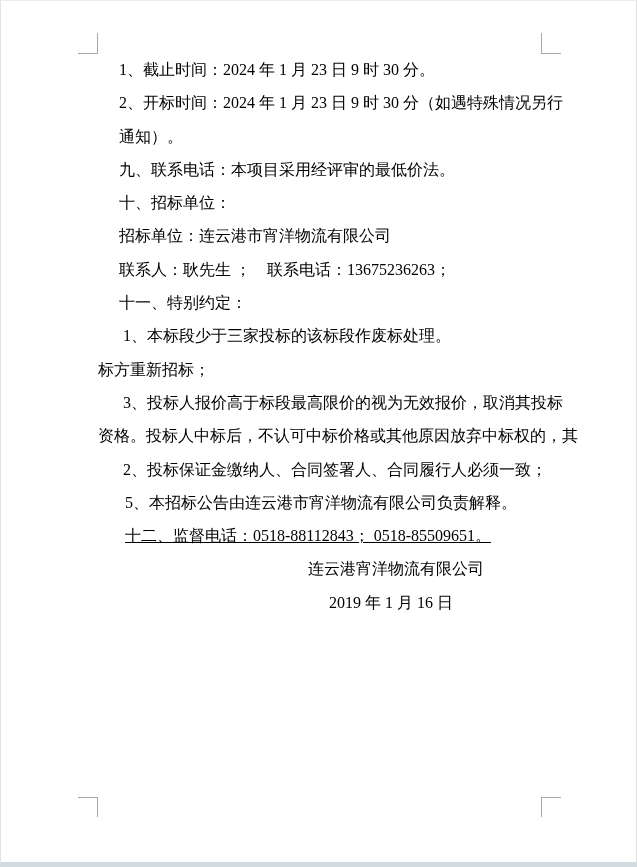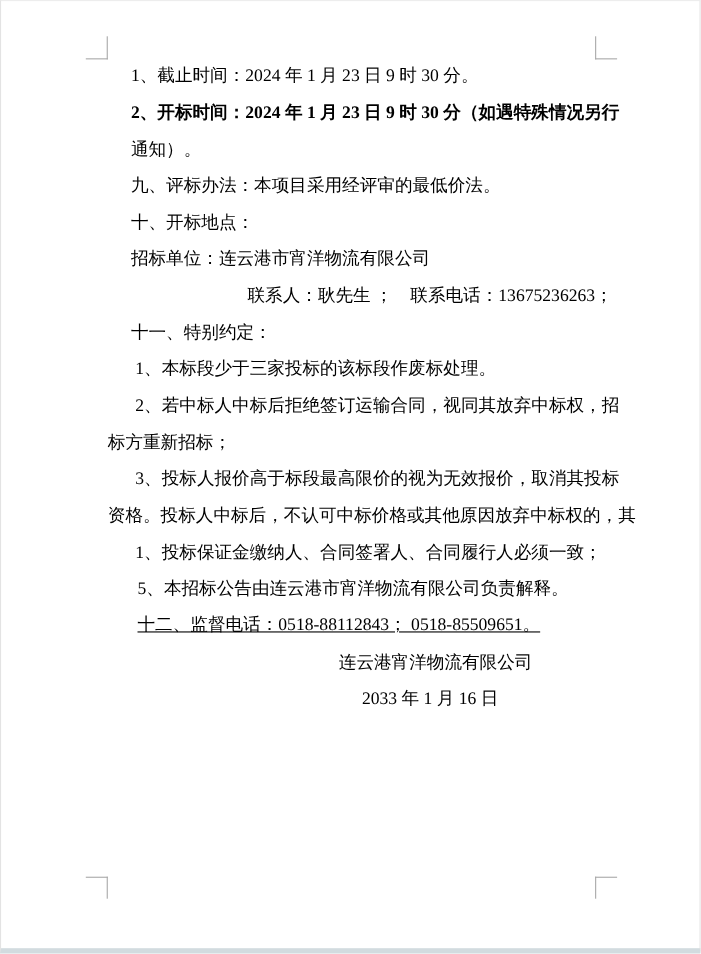--- a/index.html
+++ b/index.html
@@ -50,31 +50,30 @@
 <body>
 
 <div class="page">
   <div class="crop tl"></div>
   <div class="crop tr"></div>
   <div class="crop bl"></div>
   <div class="crop br"></div>
 
   <div class="text-area">
       <div class="line" style="padding-left: 22px;">1、截止时间：2024 年 1 月 23 日 9 时 30 分。</div>
-      <div class="line" style="padding-left: 22px; font-weight: bold;">2、开标时间：2024 年 1 月 23 日 9 时 30 分（如遇特殊情况另行</div>
+      <div class="line" style="padding-left: 22px;">2、开标时间：2024 年 1 月 23 日 9 时 30 分（如遇特殊情况另行</div>
       <div class="line" style="padding-left: 22px;">通知）。</div>
-      <div class="line" style="padding-left: 22px;">九、评标办法：本项目采用经评审的最低价法。</div>
-      <div class="line" style="padding-left: 22px;">十、开标地点：</div>
+      <div class="line" style="padding-left: 22px;">九、联系电话：本项目采用经评审的最低价法。</div>
+      <div class="line" style="padding-left: 22px;">十、招标单位：</div>
       <div class="line" style="padding-left: 22px;">招标单位：连云港市宵洋物流有限公司</div>
-      <div class="line" style="padding-left: 22px; text-align: right;">联系人：耿先生 ；    联系电话：13675236263；</div>
+      <div class="line" style="padding-left: 22px;">联系人：耿先生 ；    联系电话：13675236263；</div>
       <div class="line" style="padding-left: 22px;">十一、特别约定：</div>
       <div class="line" style="padding-left: 26px;">1、本标段少于三家投标的该标段作废标处理。</div>
-      <div class="line" style="padding-left: 26px;">2、若中标人中标后拒绝签订运输合同，视同其放弃中标权，招</div>
       <div class="line" style="padding-left: 1px; font-family: Liberation Serif, serif;">标方重新招标；</div>
       <div class="line" style="padding-left: 26px;">3、投标人报价高于标段最高限价的视为无效报价，取消其投标</div>
       <div class="line" style="padding-left: 1px;">资格。投标人中标后，不认可中标价格或其他原因放弃中标权的，其</div>
-      <div class="line" style="padding-left: 26px;">1、投标保证金缴纳人、合同签署人、合同履行人必须一致；</div>
+      <div class="line" style="padding-left: 26px;">2、投标保证金缴纳人、合同签署人、合同履行人必须一致；</div>
       <div class="line" style="padding-left: 28px;">5、本招标公告由连云港市宵洋物流有限公司负责解释。</div>
       <div class="line" style="padding-left: 28px; text-decoration: underline;">十二、监督电话：0518-88112843； 0518-85509651。</div>
       <div class="line" style="padding-left: 211px;">连云港宵洋物流有限公司</div>
-      <div class="line" style="padding-left: 232px;">2033 年 1 月 16 日</div>
+      <div class="line" style="padding-left: 232px;">2019 年 1 月 16 日</div>
     </div>
 </div>
 
 </body></html>

